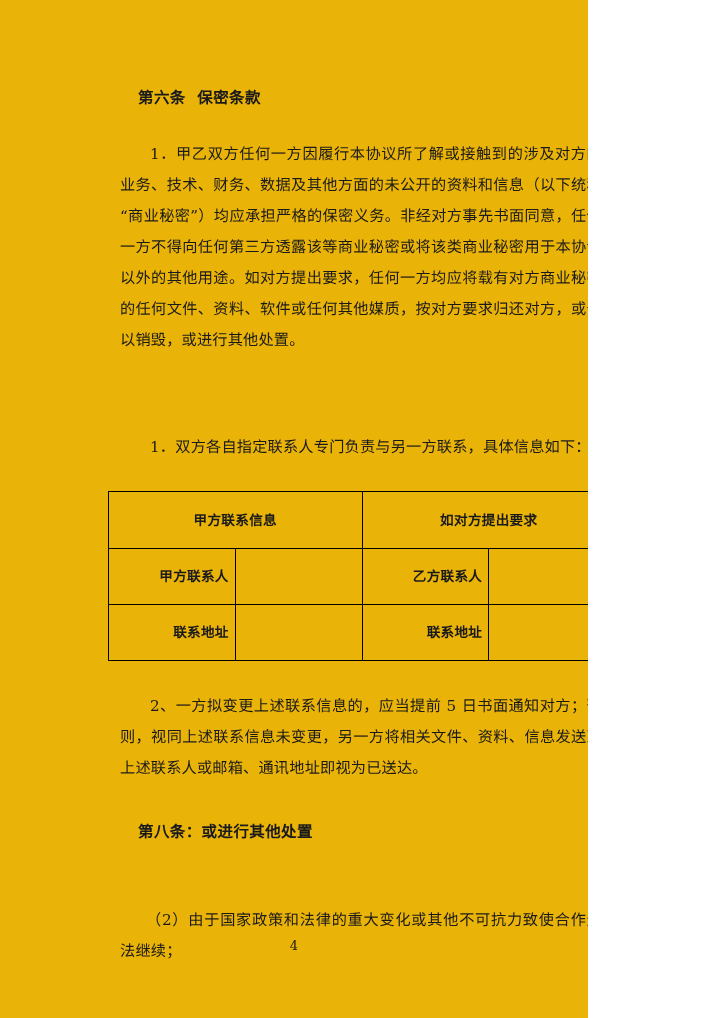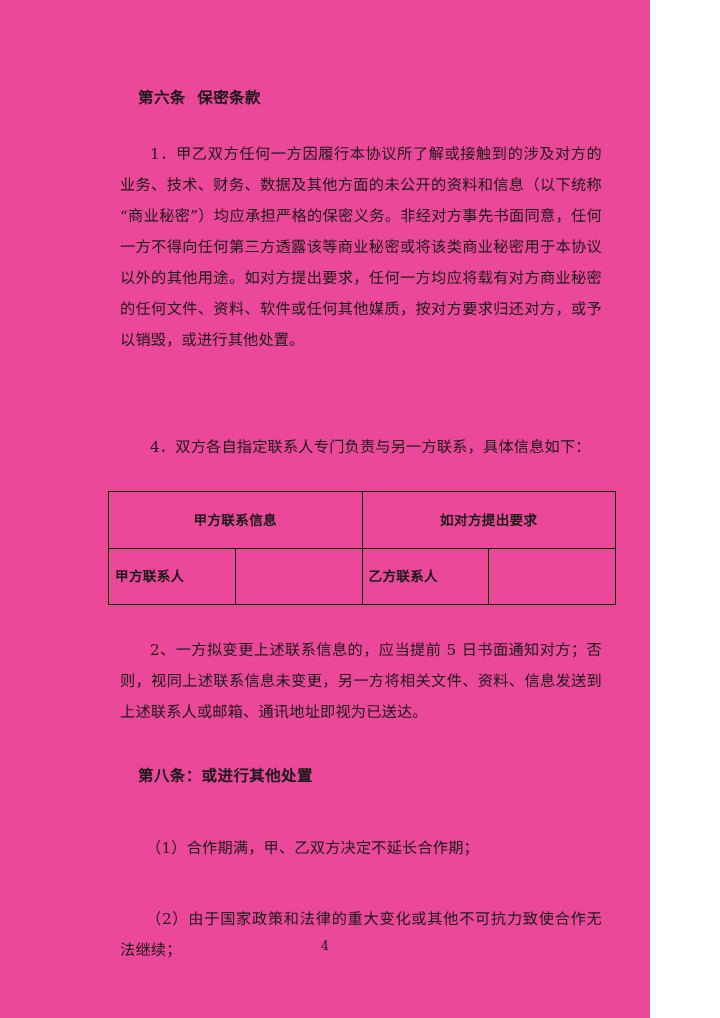--- a/index.html
+++ b/index.html
@@ -7,23 +7,23 @@
     margin: 0;
     padding: 0;
     background: #ffffff;
   }
   body {
     font-family: "DejaVu Serif", "Liberation Serif", serif;
     color: #1a1a1a;
   }
   .page {
     position: relative;
-    width: 650px;
+    width: 588px;
     height: 1018px;
-    background: #ec4899;
+    background: #eab308;
     overflow: hidden;
     box-sizing: border-box;
     text-decoration: underline;
   }
   .content {
     position: absolute;
     left: 108px;
     top: 82px;
     width: 506px;
   }
@@ -78,21 +78,21 @@
     font-weight: bold;
     letter-spacing: 0.3px;
     vertical-align: middle;
     line-height: 1.1;
   }
   .contact-table td.hdr {
     text-align: center;
     height: 28px;
   }
   .contact-table td.label {
-    text-align: left;
+    text-align: right;
     margin-left: 26px;
   }
   .contact-table td.blank {
     text-align: left;
   }
   .col-a-label { width: 88px; }
   .col-a-val   { width: 166px; }
   .col-b-label { width: 88px; }
   .col-b-val   { width: 166px; }
 
@@ -121,57 +121,62 @@
     <p class="para">1．甲乙双方任何一方因履行本协议所了解或接触到的涉及对方的业务、技术、财务、数据及其他方面的未公开的资料和信息（以下统称“商业秘密”）均应承担严格的保密义务。非经对方事先书面同意，任何一方不得向任何第三方透露该等商业秘密或将该类商业秘密用于本协议以外的其他用途。如对方提出要求，任何一方均应将载有对方商业秘密的任何文件、资料、软件或任何其他媒质，按对方要求归还对方，或予以销毁，或进行其他处置。</p>
 
     <div class="gap-20"></div>
 
 
     <div class="gap-20"></div>
 
 
     <div class="gap-12"></div>
 
-    <p class="para lastline-left">4．双方各自指定联系人专门负责与另一方联系，具体信息如下：</p>
+    <p class="para lastline-left">1．双方各自指定联系人专门负责与另一方联系，具体信息如下：</p>
 
     <div class="gap-16"></div>
 
     <table class="contact-table">
       <tbody>
         <tr>
           <td class="hdr" colspan="2">甲方联系信息</td>
           <td class="hdr" colspan="2">如对方提出要求</td>
         </tr>
 
         <tr>
           <td class="label col-a-label">甲方联系人</td>
           <td class="blank col-a-val"></td>
           <td class="label col-b-label">乙方联系人</td>
           <td class="blank col-b-val"></td>
         </tr>
 
 
 
+        <tr>
+          <td class="label col-a-label">联系地址</td>
+          <td class="blank col-a-val"></td>
+          <td class="label col-b-label">联系地址</td>
+          <td class="blank col-b-val"></td>
+        </tr>
       </tbody>
     </table>
 
     <div class="gap-18"></div>
 
     <p class="para lastline-left">2、一方拟变更上述联系信息的，应当提前 5 日书面通知对方；否则，视同上述联系信息未变更，另一方将相关文件、资料、信息发送到上述联系人或邮箱、通讯地址即视为已送达。</p>
 
     <div class="gap-20"></div>
 
     <h2 class="heading">第八条：或进行其他处置</h2>
 
     <div class="gap-14"></div>
 
 
     <div class="gap-16"></div>
 
-    <p class="para sub lastline-left">（1）合作期满，甲、乙双方决定不延长合作期；</p>
 
     <div class="gap-16"></div>
 
     <p class="para sub lastline-left">（2）由于国家政策和法律的重大变化或其他不可抗力致使合作无法继续；</p>
 
   </div>
 
   <div class="page-number">4</div>
 </div>
 

